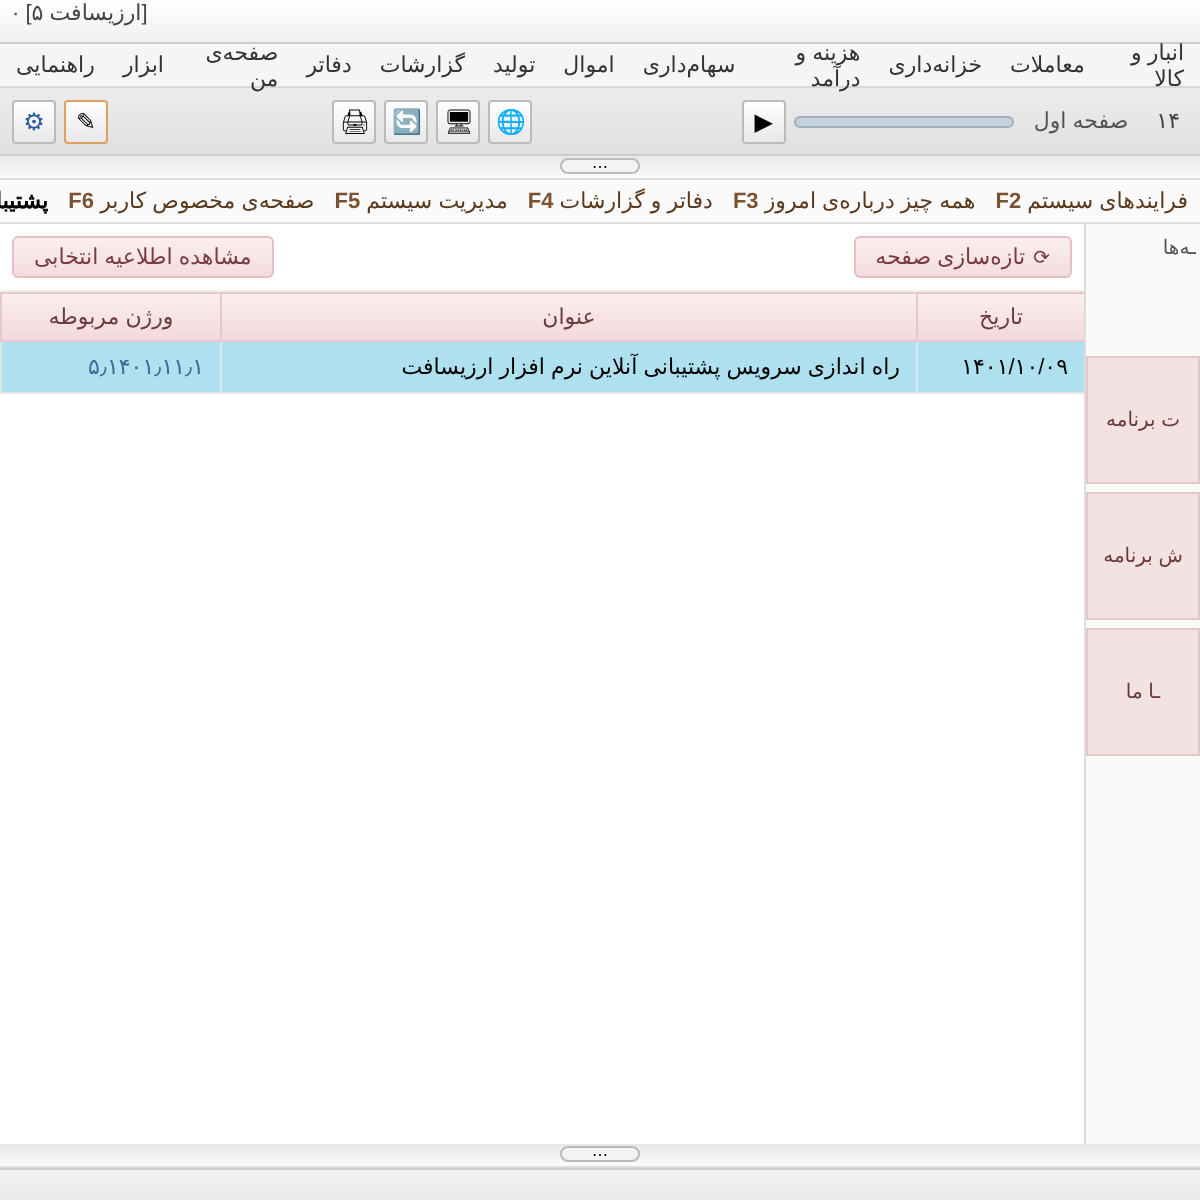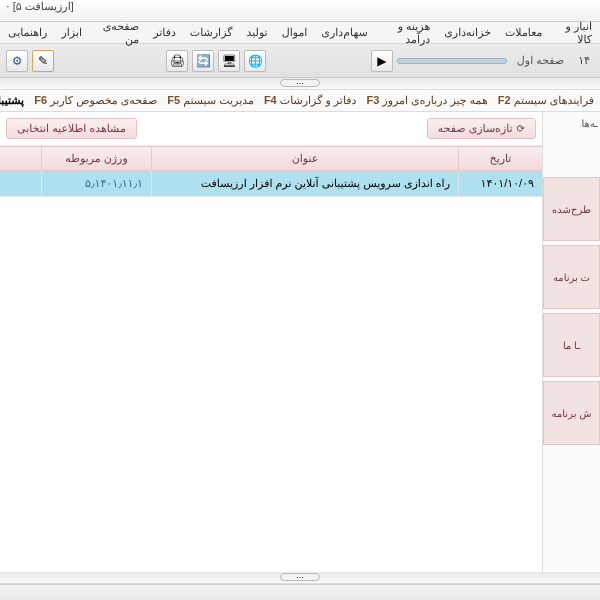--- a/index.html
+++ b/index.html
@@ -28,21 +28,21 @@
 .sidepanel .block { flex:0 0 64px; margin:2px 0; background:#f3e2e2; border:1px solid #e0c8c8; display:flex; align-items:center; justify-content:center; font-size:10px; color:#6a3a3a; text-align:center; padding:2px; }
 .main { flex:1; display:flex; flex-direction:column; }
 .mainact { display:flex; align-items:center; padding:6px; border-bottom:1px solid #eee; gap:6px; }
 .btn-pink { background:linear-gradient(#fbeff0,#f3dcdf); border:1px solid #e5c0c4; color:#7a3a40; padding:3px 10px; border-radius:3px; display:flex; align-items:center; gap:4px; }
 .btn-pink .ic { font-size:10px; }
 .btn-pink.ghost { margin-right:auto; }
 .tablehdr { display:flex; background:linear-gradient(#fbeeef,#f2d9db); border-top:1px solid #e7c7ca; border-bottom:1px solid #e7c7ca; color:#6b3a40; }
 .tablehdr div { padding:5px 8px; border-left:1px solid #e7c7ca; text-align:center; }
 .col-date { width:84px; }
 .col-title { flex:1; }
-.col-ver { width:110px;margin-left:41px; }
+.col-ver { width:110px; }
 .row { display:flex; border-bottom:1px solid #e5e5e5; }
 .row.sel { background:#aee0ef; }
 .row div { padding:6px 8px; border-left:1px solid #dbe6ea;text-align:right; }
 .blank { flex:1; background:#fff; }
 .statusbar { height:20px; background:linear-gradient(#f3f3f3,#e8e8e8); border-top:1px solid #ccc; }
 </style>
 </head>
 <body>
 
 <div class="titlebar">
@@ -93,24 +93,23 @@
   <div class="k"><span>دفاتر و گزارشات</span> <b>F4</b></div>
   <div class="k"><span>مدیریت سیستم</span> <b>F5</b></div>
   <div class="k"><span>صفحه‌ی مخصوص کاربر</span> <b>F6</b></div>
   <div class="k active"><span>پشتیبانی و خدمات</span> </div>
 </div>
 
 <div class="content">
   <div class="sidepanel">
     <div class="label">ـه‌ها</div>
     <div style="flex:0 0 40px"></div>
-    <div class="block">طرح‌شده</div>
     <div class="block">ت برنامه</div>
+    <div class="block">ش برنامه</div>
     <div class="block">ـا ما</div>
-    <div class="block">ش برنامه</div>
   </div>
   <div class="main">
     <div class="mainact">
       <div class="btn-pink">
         <span class="ic">⟳</span>
         <span>تازه‌سازی صفحه</span>
       </div>
       <div class="btn-pink ghost">
         <span>مشاهده اطلاعیه انتخابی</span>
       </div>

